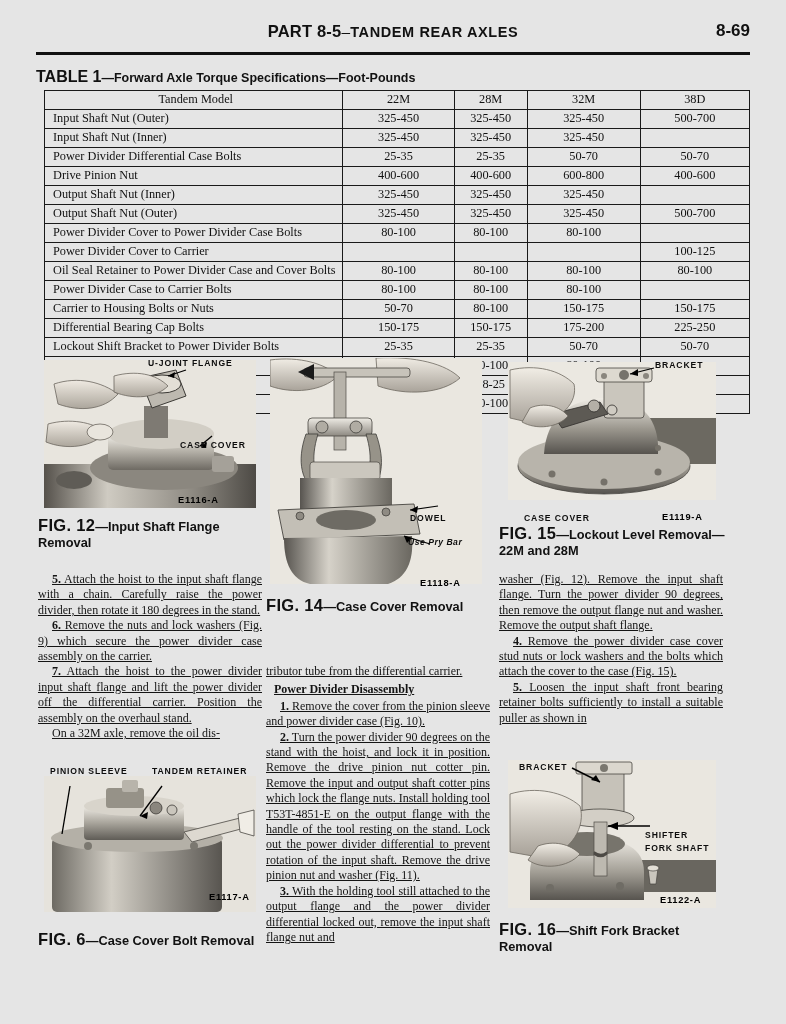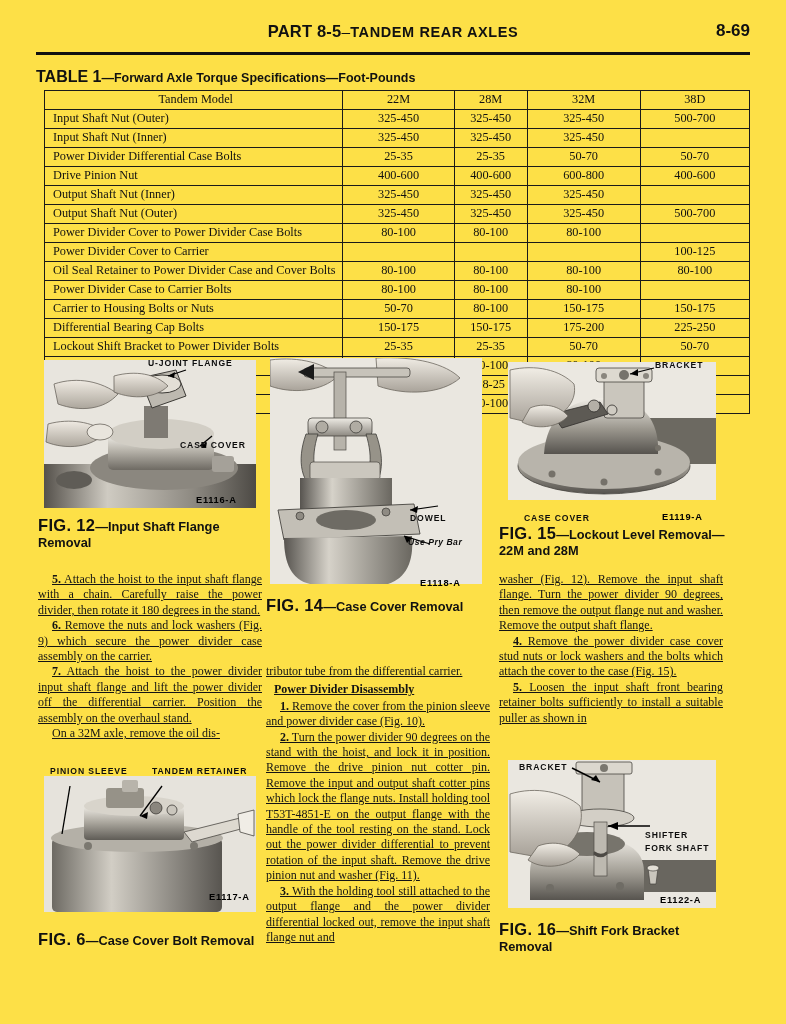--- a/index.html
+++ b/index.html
@@ -11,21 +11,21 @@
     width: 786px;
     height: 1024px;
     position: relative;
     font-family: "Liberation Serif", serif;
     color: #111;
     overflow: hidden;
   }
   .page {
     position: absolute;
     inset: 0;
-    background: #fde047;
+    background: #e5e5e5;
   }
 
   
   .header {
     position: absolute;
     left: 36px;
     top: 22px;
     width: 714px;
     height: 30px;
   }
@@ -349,21 +349,21 @@
       <line x1="124" y1="16" x2="142" y2="10" stroke="#000" stroke-width="1.2"></line>
       <polygon points="124,16 131,12 130,18" fill="#000"></polygon>
       <line x1="156" y1="86" x2="168" y2="76" stroke="#000" stroke-width="1.2"></line>
       <polygon points="156,86 163,82 162,88" fill="#000"></polygon>
       <ellipse cx="30" cy="120" rx="18" ry="9" fill="#5f5c56"></ellipse>
       <rect x="168" y="96" width="22" height="16" rx="3" fill="#a5a199"></rect>
     </svg>
   </div>
   <div class="fig-label" style="left:148px; top:358px;">U-JOINT  FLANGE</div>
   <div class="fig-label" style="left:180px; top:440px;">CASE  COVER</div>
-  <div class="fig-code" style="left:196px; top:495px;">E1116-A</div>
+  <div class="fig-code" style="left:178px; top:495px;">E1116-A</div>
   <div class="fig-caption" style="left:38px; top:516px; width:225px;">
     <span class="fnum">FIG. 12</span><span class="ftext">—</span><span class="ftext">Input Shaft Flange Removal</span>
   </div>
 
   <div class="col" style="left:38px; top:572px;">
     <p><b>5.</b><span> Attach the hoist to the input shaft flange with a chain. Carefully raise the power divider, then rotate it 180 degrees in the stand.</span></p>
     <p><b>6.</b><span> Remove the nuts and lock washers (Fig. 9) which secure the power divider case assembly on the carrier.</span></p>
     <p><b>7.</b><span> Attach the hoist to the power divider input shaft flange and lift the power divider off the differential carrier. Position the assembly on the overhaul stand.</span></p>
     <p>On a 32M axle, remove the oil dis-</p>
   </div>

